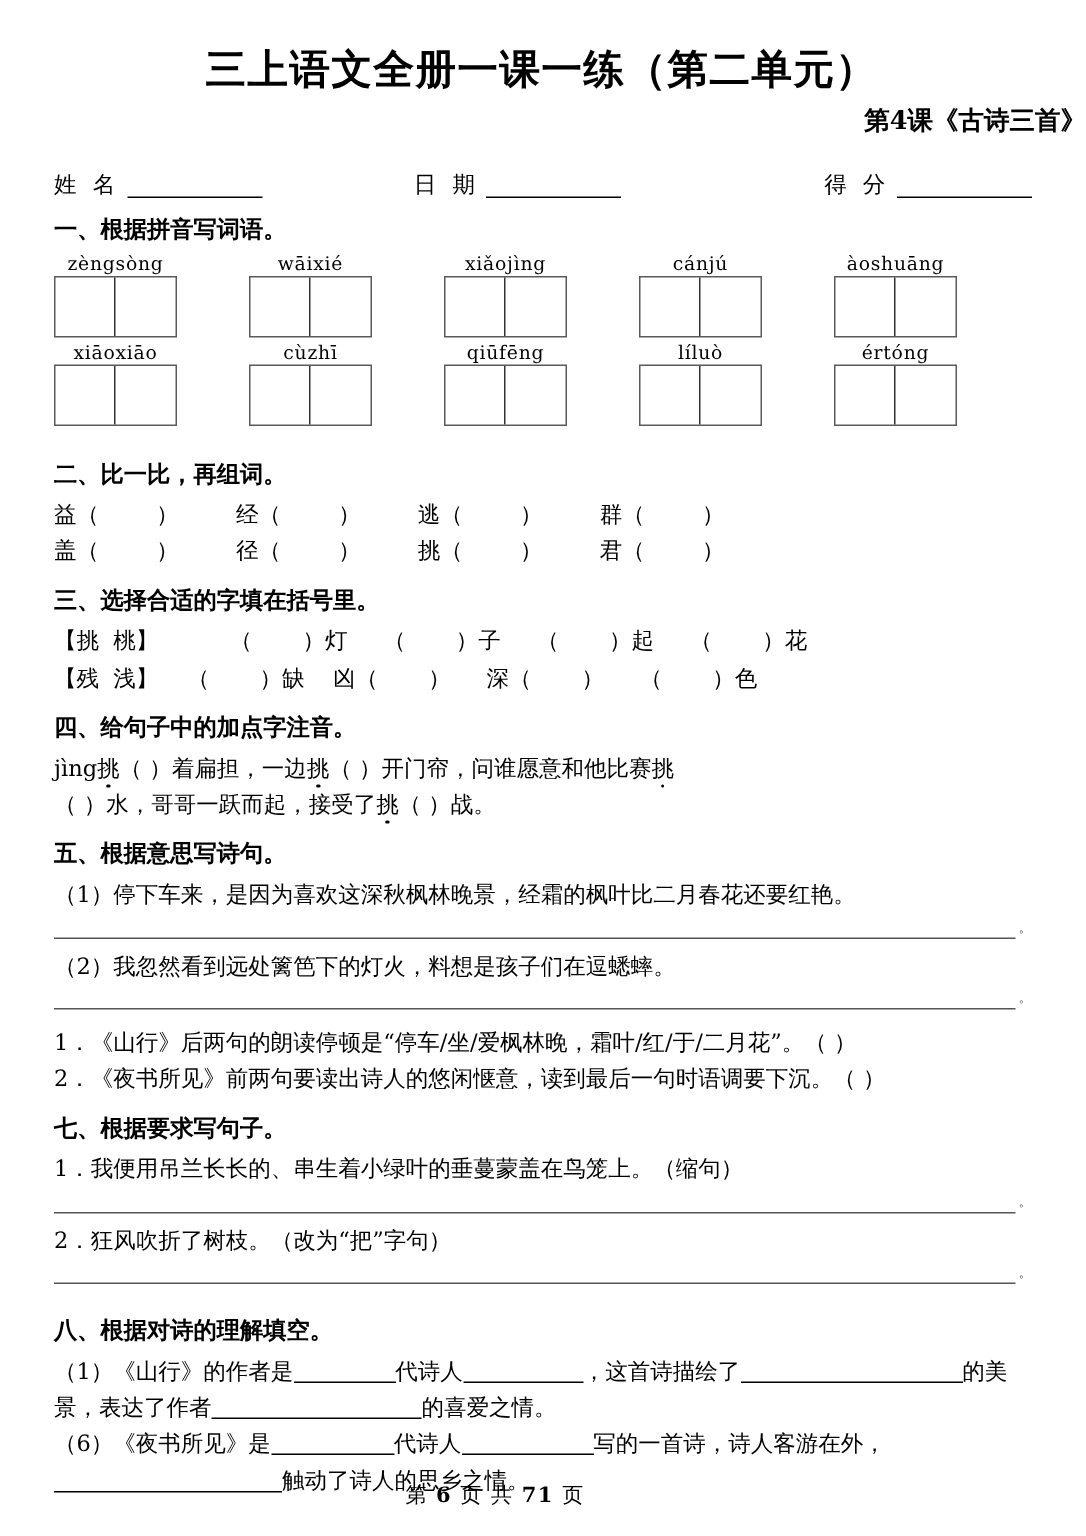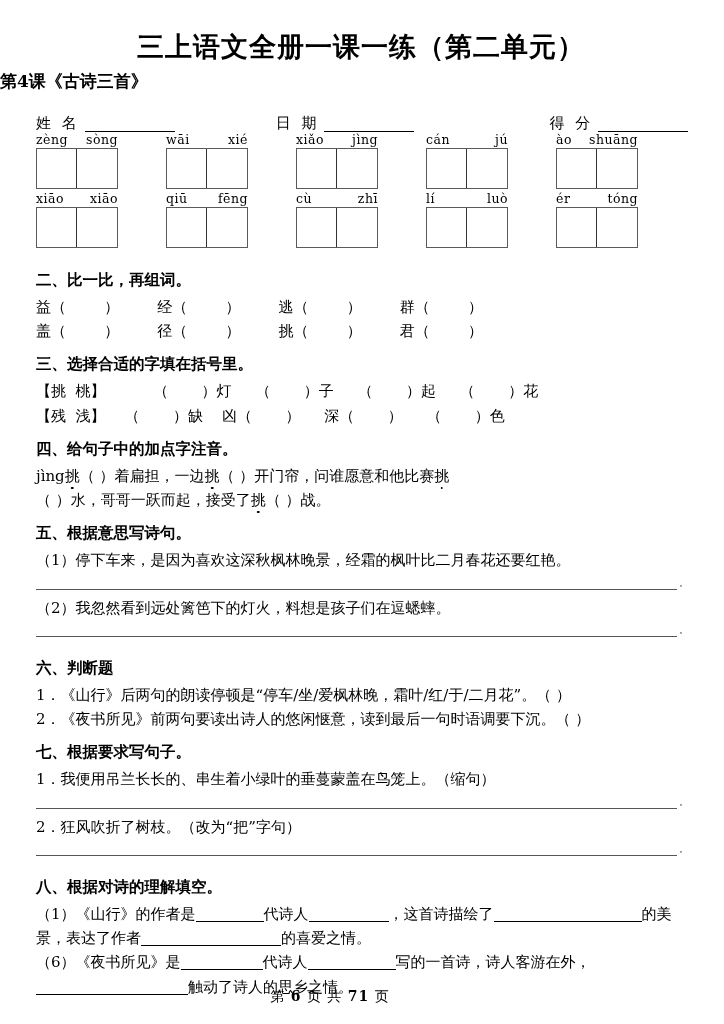--- a/index.html
+++ b/index.html
@@ -28,21 +28,21 @@
   .title-main {
     text-align: center;
     font-size: 27px;
     font-weight: bold;
     letter-spacing: 1px;
     margin: 30px 2px 0 0;
     line-height: 1.25;
     font-family: "DejaVu Serif", "Liberation Serif", serif;
   }
   .title-sub {
-    text-align: left;
+    text-align: right;
     font-size: 17px;
     font-weight: bold;
     margin: 6px 0 0 0;
     line-height: 1.3;
   }
 
   
   .info-row {
     margin: 22px 36px 0 36px;
     display: flex;
@@ -76,21 +76,21 @@
   .pinyin-cellgroup {
     width: 130px;
     margin-right: 0px;
   }
   .pinyin-text {
     font-family: "DejaVu Serif", "Liberation Serif", serif;
     font-size: 12.5px;
     letter-spacing: 0.5px;
     display: flex;
     width: 82px;
-    justify-content: space-between;
+    justify-content: center;
     margin-bottom: 1px;
     white-space: nowrap;
   }
   .pinyin-text span { display: inline-block; }
   .tianzi {
     width: 82px;
     height: 41px;
     border: 1px solid #5a5a5a;
     box-sizing: border-box;
     display: flex;
@@ -193,20 +193,21 @@
       <span class="lbl">日 期</span>
       <span class="info-blank" style="width:90px;"></span>
     </div>
     <div class="info-spacer-b"></div>
     <div class="info-item">
       <span class="lbl">得 分</span>
       <span class="info-blank" style="width:90px;"></span>
     </div>
   </div>
 
+  <div class="sec-head">一、根据拼音写词语。</div>
   <div class="pinyin-block">
 
     <div class="pinyin-row">
       <div class="pinyin-cellgroup">
         <div class="pinyin-text">
           <span>zèng</span>
           <span>sòng</span>
         </div>
         <div class="tianzi">
           <div class="half"></div>
@@ -261,32 +262,32 @@
           <span>xiāo</span>
           <span>xiāo</span>
         </div>
         <div class="tianzi">
           <div class="half"></div>
           <div class="half"></div>
         </div>
       </div>
       <div class="pinyin-cellgroup">
         <div class="pinyin-text">
+          <span>cù</span>
+          <span>zhī</span>
+        </div>
+        <div class="tianzi">
+          <div class="half"></div>
+          <div class="half"></div>
+        </div>
+      </div>
+      <div class="pinyin-cellgroup">
+        <div class="pinyin-text">
           <span>qiū</span>
           <span>fēng</span>
-        </div>
-        <div class="tianzi">
-          <div class="half"></div>
-          <div class="half"></div>
-        </div>
-      </div>
-      <div class="pinyin-cellgroup">
-        <div class="pinyin-text">
-          <span>cù</span>
-          <span>zhī</span>
         </div>
         <div class="tianzi">
           <div class="half"></div>
           <div class="half"></div>
         </div>
       </div>
       <div class="pinyin-cellgroup">
         <div class="pinyin-text">
           <span>lí</span>
           <span>luò</span>
@@ -335,21 +336,20 @@
     <div class="tail">。</div>
   </div>
   <div class="bline-wrap">（2）我忽然看到远处篱笆下的灯火，料想是孩子们在逗蟋蟀。</div>
   <div class="answer-line">
     <div class="rule"></div>
     <div class="tail">。</div>
   </div>
 
   <div class="gap-sm"></div>
 
-  <div class="sec-head">六、判断题</div>
   <div class="bline-wrap">1．《山行》后两句的朗读停顿是“停车/坐/爱枫林晚，霜叶/红/于/二月花”。（        ）</div>
   <div class="bline-wrap">2．《夜书所见》前两句要读出诗人的悠闲惬意，读到最后一句时语调要下沉。（        ）</div>
 
   <div class="sec-head">七、根据要求写句子。</div>
   <div class="bline-wrap">1．我便用吊兰长长的、串生着小绿叶的垂蔓蒙盖在鸟笼上。（缩句）</div>
   <div class="answer-line">
     <div class="rule"></div>
     <div class="tail">。</div>
   </div>
   <div class="bline-wrap">2．狂风吹折了树枝。（改为“把”字句）</div>

